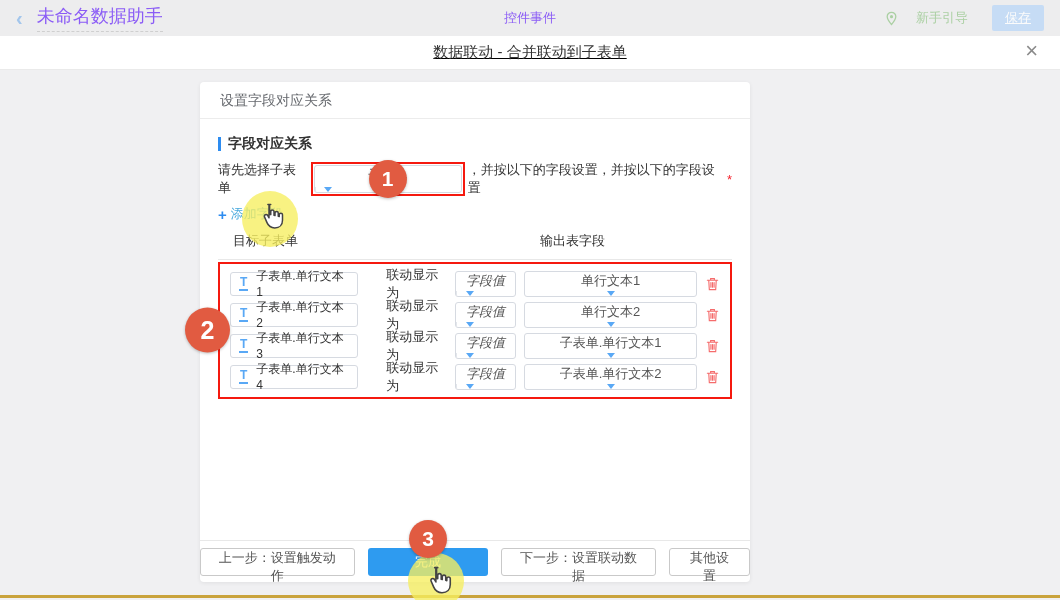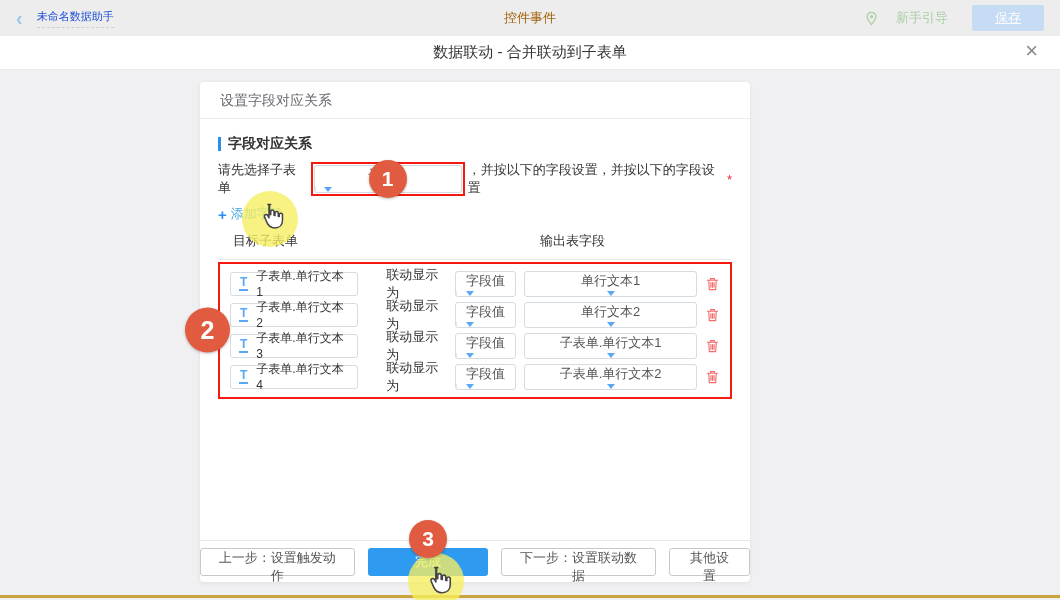--- a/index.html
+++ b/index.html
@@ -2,28 +2,28 @@
 <html><head>
 <meta charset="utf-8">
 <style>
   * { margin:0; padding:0; box-sizing:border-box; }
   body { font-family:"Liberation Sans","DejaVu Sans",sans-serif; }
   .screen { position:relative; width:1060px; height:600px; background:#f0f0f2; overflow:hidden; }
 
   
   .topbar { position:relative; height:36px; background:#ededee; display:flex; align-items:center; padding:0 16px; }
   .back-ic { color:#a3c6ec; font-size:20px; font-weight:bold; margin-right:14px; line-height:1; cursor:pointer; }
-  .doc-title { color:#1d4ed8; font-size:11px; border-bottom:1px dashed #cfcfcf; padding-bottom:3px; }
-  .topbar-center { position:absolute; left:50%; transform:translateX(-50%); color:#a16207; font-size:13px; }
+  .doc-title { color:#8b5cf6; font-size:18px; border-bottom:1px dashed #cfcfcf; padding-bottom:3px; }
+  .topbar-center { position:absolute; left:50%; transform:translateX(-50%); color:#8b5cf6; font-size:13px; }
   .topbar-right { margin-left:auto; display:flex; align-items:center; }
   .guide { display:flex; align-items:center; gap:19px; color:#abd0a3; font-size:13px; margin-right:24px; cursor:pointer; }
-  .save-btn { width:72px; height:26px; background:#c6dcf5; color:#fbfbfb; border:none; border-radius:2px; font-size:13px;text-decoration:underline; }
+  .save-btn { width:52px; height:26px; background:#c6dcf5; color:#fbfbfb; border:none; border-radius:2px; font-size:13px;text-decoration:underline; }
 
   
-  .dialog-header { position:relative; height:34px; background:#fff; border-bottom:1px solid #eaeaea; display:flex; align-items:center; justify-content:center; }
+  .dialog-header { position:relative; height:34px; background:#fff; border-bottom:1px solid #eaeaea; display:flex; align-items:center; justify-content:center;text-decoration:underline; }
   .dialog-title { font-size:15px; color:#333; }
   .close-x { position:absolute; right:22px; top:4px; font-size:22px; color:#8a8a8a; cursor:pointer; line-height:1; }
 
   
   .panel { position:absolute; left:200px; top:82px; width:550px; height:500px; background:#fff; border-radius:4px; box-shadow:0 1px 4px rgba(0,0,0,.07); }
   .panel-header { height:37px; line-height:37px; padding:0 20px; font-size:14px; color:#66696e; border-bottom:1px solid #ececec; }
   .panel-body { padding:16px 18px 1px; }
 
   .section-title { display:flex; align-items:center; font-size:14px; font-weight:bold; color:#333; }
   .section-bar { width:3px; height:14px; background:#2d8cf0; margin-right:7px; }
@@ -55,21 +55,21 @@
   .col-headers { position:relative; margin-top:8px; padding-bottom:9px; border-bottom:1px solid #e8e8e8; font-size:13px; color:#333; }
   .col-target { margin-left:15px; }
   .col-output { position:absolute; left:322px; }
 
   .rows-box { position:relative; margin-top:2px; border:2px solid #f5190f; padding:8px 10px; }
   .map-row { display:flex; align-items:center; height:24px; }
   .map-row + .map-row { margin-top:7px; }
   .field-box { width:160px; height:24px; background:#fff; border:1px solid #d6dae1; border-radius:3px; display:flex; align-items:center; padding:0 8px; gap:8px; font-size:12px; color:#333; }
   .t-icon { color:#59a8f5; font-size:12px; font-weight:bold; line-height:11px; border-bottom:2px solid #59a8f5; padding:0 1px 1px; }
   .rel { margin-left:28px; width:68px; font-size:13px; color:#333; }
-  .sel-small { width:74px; height:26px; margin-left:16px; }
+  .sel-small { width:74px; height:26px; margin-left:16px;font-style:italic; }
   .sel-wide { width:222px; height:26px; margin-left:8px; }
   .trash { margin-left:8px; display:flex; align-items:center; cursor:pointer; }
 
   .panel-footer { position:absolute; left:0; right:0; bottom:0; height:42px; border-top:1px solid #e8e8e8; display:flex; align-items:center; justify-content:center; gap:13px; }
   .f-btn { height:28px; padding:0 15px; background:#fff; border:1px solid #c9c9c9; border-radius:3px; font-size:13px; color:#555; cursor:pointer; }
   .f-btn.primary { position:relative; width:126px; background:#2e9bf0; border:none; color:#fff; overflow:visible; }
 
   .bottom-line { position:absolute; left:0; bottom:2px; height:3px; width:100%; background:#c9a33c; }
 </style>
 </head>

